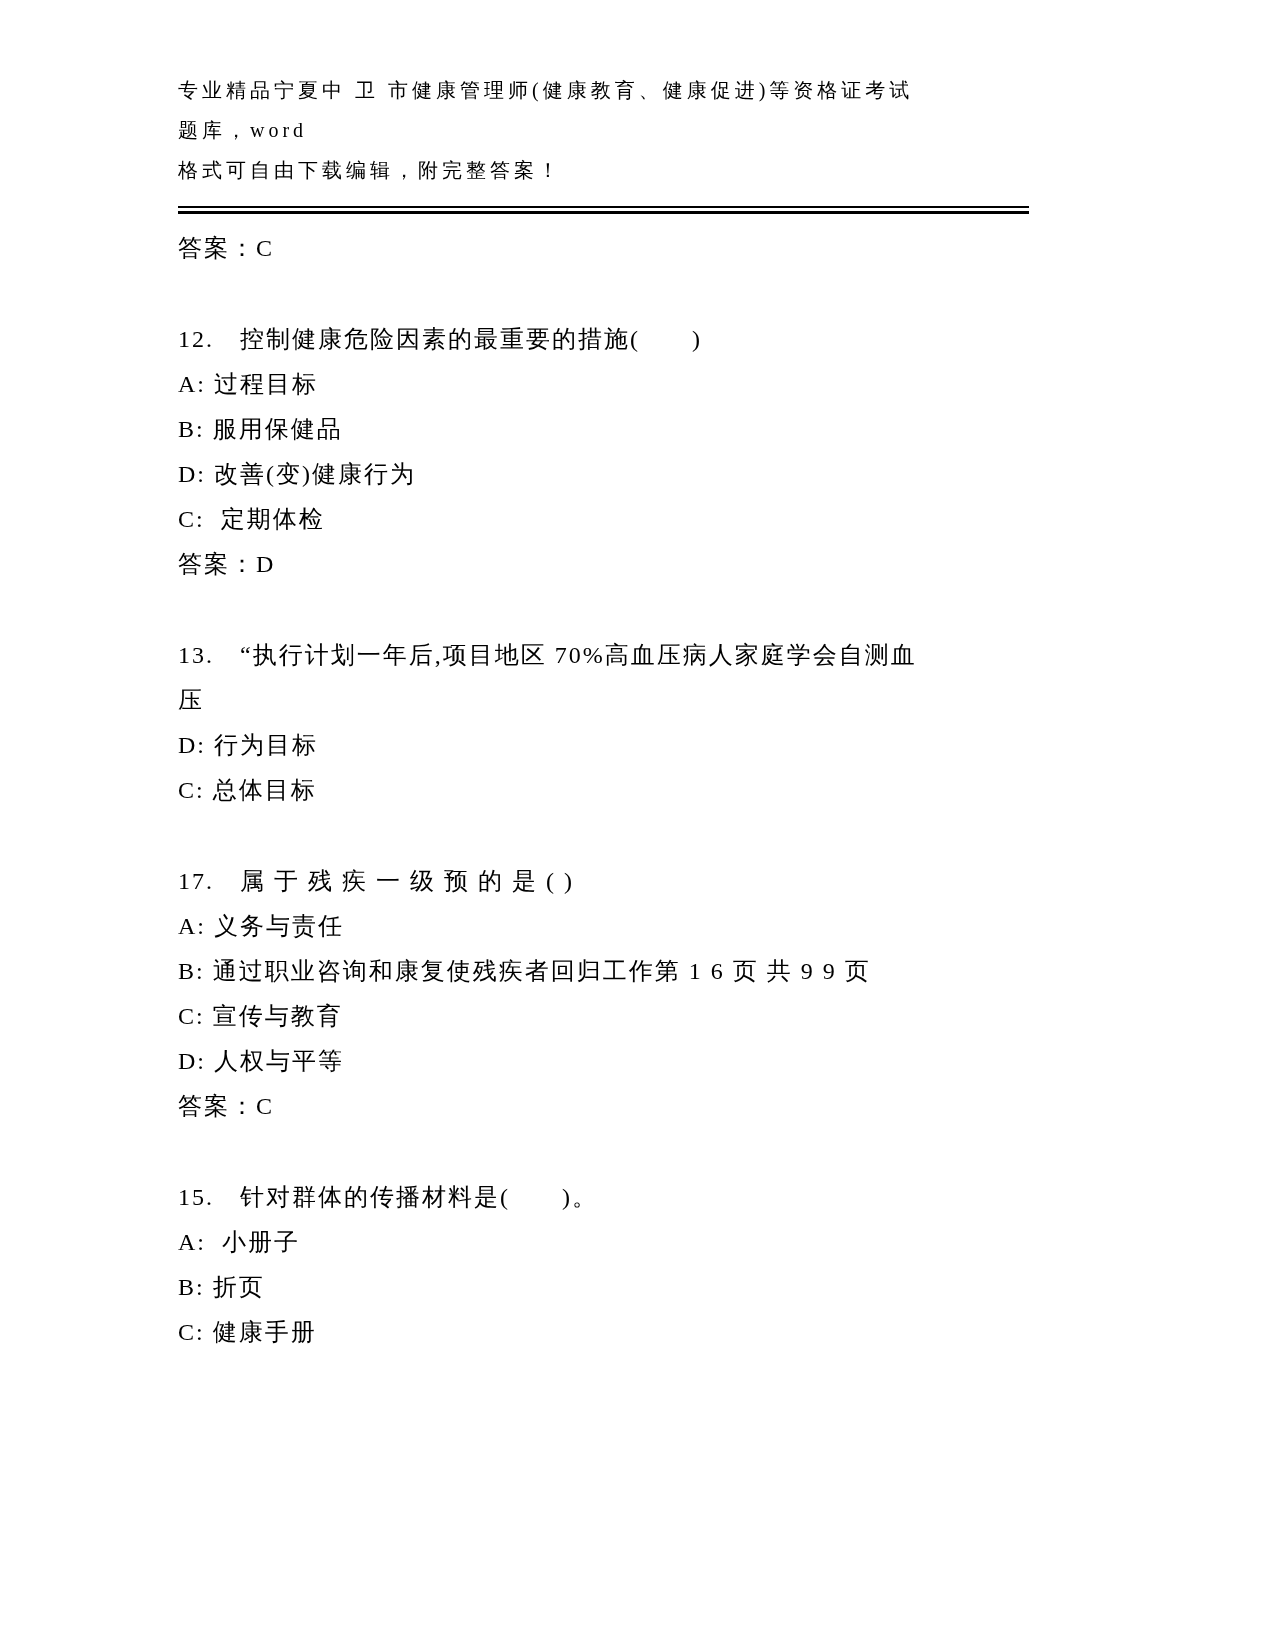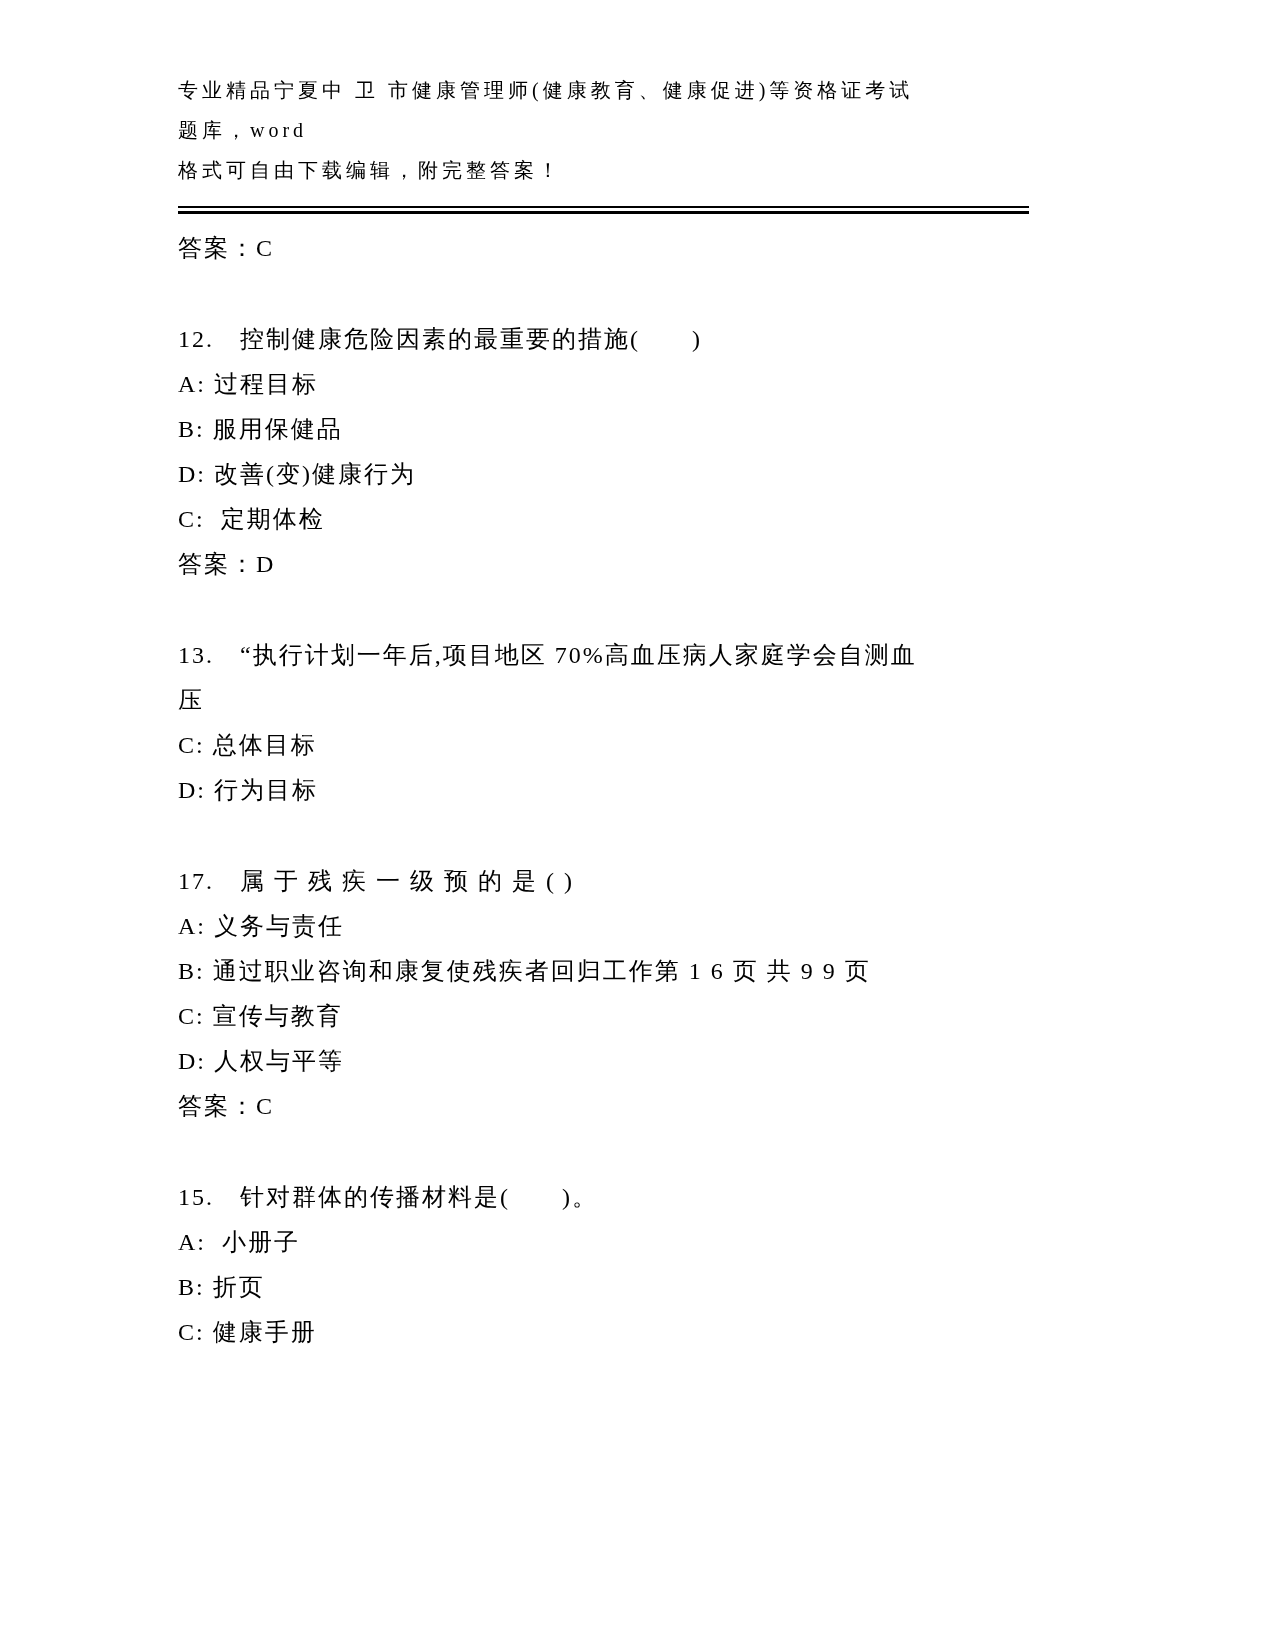--- a/index.html
+++ b/index.html
@@ -72,22 +72,22 @@
     <p class="line">12.　控制健康危险因素的最重要的措施(　　)</p>
     <p class="line">A: 过程目标</p>
     <p class="line">B: 服用保健品</p>
     <p class="line">D: 改善(变)健康行为</p>
     <p class="line">C:  定期体检</p>
     <p class="line answer">答案：D</p>
   </div>
 
   <div class="question">
     <p class="line">13.　“执行计划一年后,项目地区 70%高血压病人家庭学会自测血压</p>
+    <p class="line">D: 行为目标</p>
     <p class="line">C: 总体目标</p>
-    <p class="line">D: 行为目标</p>
   </div>
 
   <div class="question">
     <p class="line">17.　属 于 残 疾 一 级 预 的 是 ( )</p>
     <p class="line">A: 义务与责任</p>
     <p class="line">B: 通过职业咨询和康复使残疾者回归工作第 1 6 页 共 9 9 页</p>
     <p class="line">C: 宣传与教育</p>
     <p class="line">D: 人权与平等</p>
     <p class="line answer">答案：C</p>
   </div>

